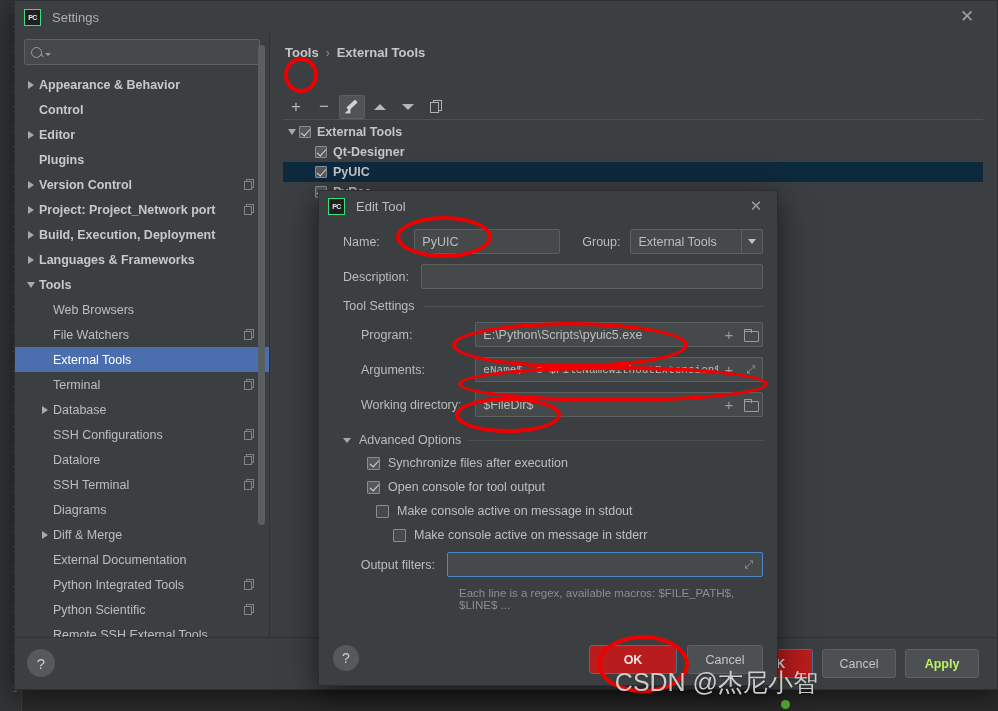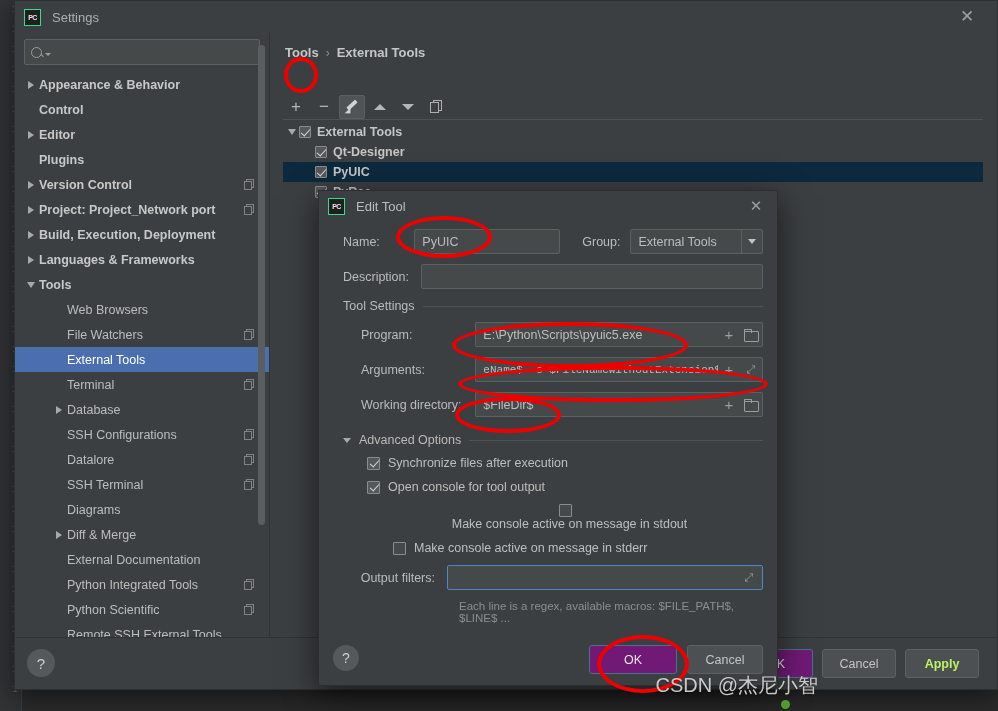--- a/index.html
+++ b/index.html
@@ -108,21 +108,21 @@
     content:""; width:0;height:0;border-top:4px solid transparent;
     border-bottom:4px solid transparent;border-left:6px solid #a9a9a9;
   }
   .tri.down::before{
     content:""; width:0;height:0;border-left:4.5px solid transparent;
     border-right:4.5px solid transparent;border-top:6px solid #a9a9a9;
   }
   .tri.none::before{ content:""; }
   .tree-label { font-size:12.5px; color:#bdbdbd; }
   .tree-row.bold .tree-label { font-weight:bold; color:#c8c8c8; }
-  .tree-row.indent1 { padding-left:38px; }
+  .tree-row.indent1 { padding-left:24px; }
   .copy-badge {
     position:absolute; right:14px; top:7px; width:11px; height:11px;
     opacity:.75;
   }
   .copy-badge .b1{ position:absolute; left:2px; top:0; width:8px;height:9px;
      border:1px solid #9a9a9a; }
   .copy-badge .b2{ position:absolute; left:0; top:2px; width:8px;height:9px;
      border:1px solid #9a9a9a; background:#3c3f41;}
   .scroll-track{
     position:absolute; right:2px; top:6px; width:7px; bottom:6px; background:transparent;
@@ -197,21 +197,21 @@
     position:absolute; left:12px; top:11px; width:28px;height:28px;border-radius:50%;
     background:#55595b; color:#cfcfcf; font-size:15px;
     display:flex;align-items:center;justify-content:center; cursor:default;
   }
   .btn {
     height:29px; min-width:74px; border-radius:3px; border:1px solid #5e6162;
     background:#4c5052; color:#c4c4c4; font-size:12.5px;
     display:flex;align-items:center;justify-content:center; cursor:default;
     font-family:"Liberation Sans", sans-serif;
   }
-  .btn.primary { background:#701a75; border-color:#4a708f; color:#e6e6e6; font-weight:normal;}
+  .btn.primary { background:#b91c1c; border-color:#4a708f; color:#e6e6e6; font-weight:bold;}
   .btn.disabled { color:#bef264;font-weight:bold; }
   .footer-btns{ position:absolute; right:18px; top:11px; display:flex; gap:9px;}
 
   
   .edit-dialog {
     position:absolute; left:318px; top:190px; width:460px; height:496px;
     background:#3c3f41; border:1px solid #2b2d2e;
     box-shadow:0 8px 30px rgba(0,0,0,0.6);
   }
   .ed-title {
@@ -298,21 +298,21 @@
   }
   .ed-buttons{ position:absolute; right:14px; top:10px; display:flex; gap:10px; }
 
   
   .ellipse {
     position:absolute; border:4px solid #ee0000; border-radius:50%;
     pointer-events:none; background:transparent;
   }
   .watermark {
     position:absolute; right:8px; bottom:12px;
-    font-size:20px; color:#d7d7d7; opacity:.92;
+    font-size:25px; color:#d7d7d7; opacity:.92;
     font-family:"Liberation Sans", sans-serif; white-space:nowrap;
     text-shadow:0 1px 2px rgba(0,0,0,.4);
   }
   .green-dot{
     position:absolute; right:36px; bottom:2px; width:9px;height:9px;
     border-radius:50%; background:#4f9c2f;
   }
 </style>
 </head>
 <body>
@@ -657,21 +657,21 @@
 
       <div id="adv-checkboxes" style="padding-left:24px">
           <div class="cbrow" style="margin-left: 0px;">
             <span class="cb checked"></span>
             <span class="cblabel">Synchronize files after execution</span>
           </div>
           <div class="cbrow" style="margin-left: 0px;">
             <span class="cb checked"></span>
             <span class="cblabel">Open console for tool output</span>
           </div>
-          <div class="cbrow" style="margin-left: 9px; flex-direction: column;">
+          <div class="cbrow" style="margin-left: 9px;">
             <span class="cb empty"></span>
             <span class="cblabel">Make console active on message in stdout</span>
           </div>
           <div class="cbrow" style="margin-left: 26px;">
             <span class="cb empty"></span>
             <span class="cblabel">Make console active on message in stderr</span>
           </div>
         </div>
 
       <div class="field-row" style="margin-top:6px">

